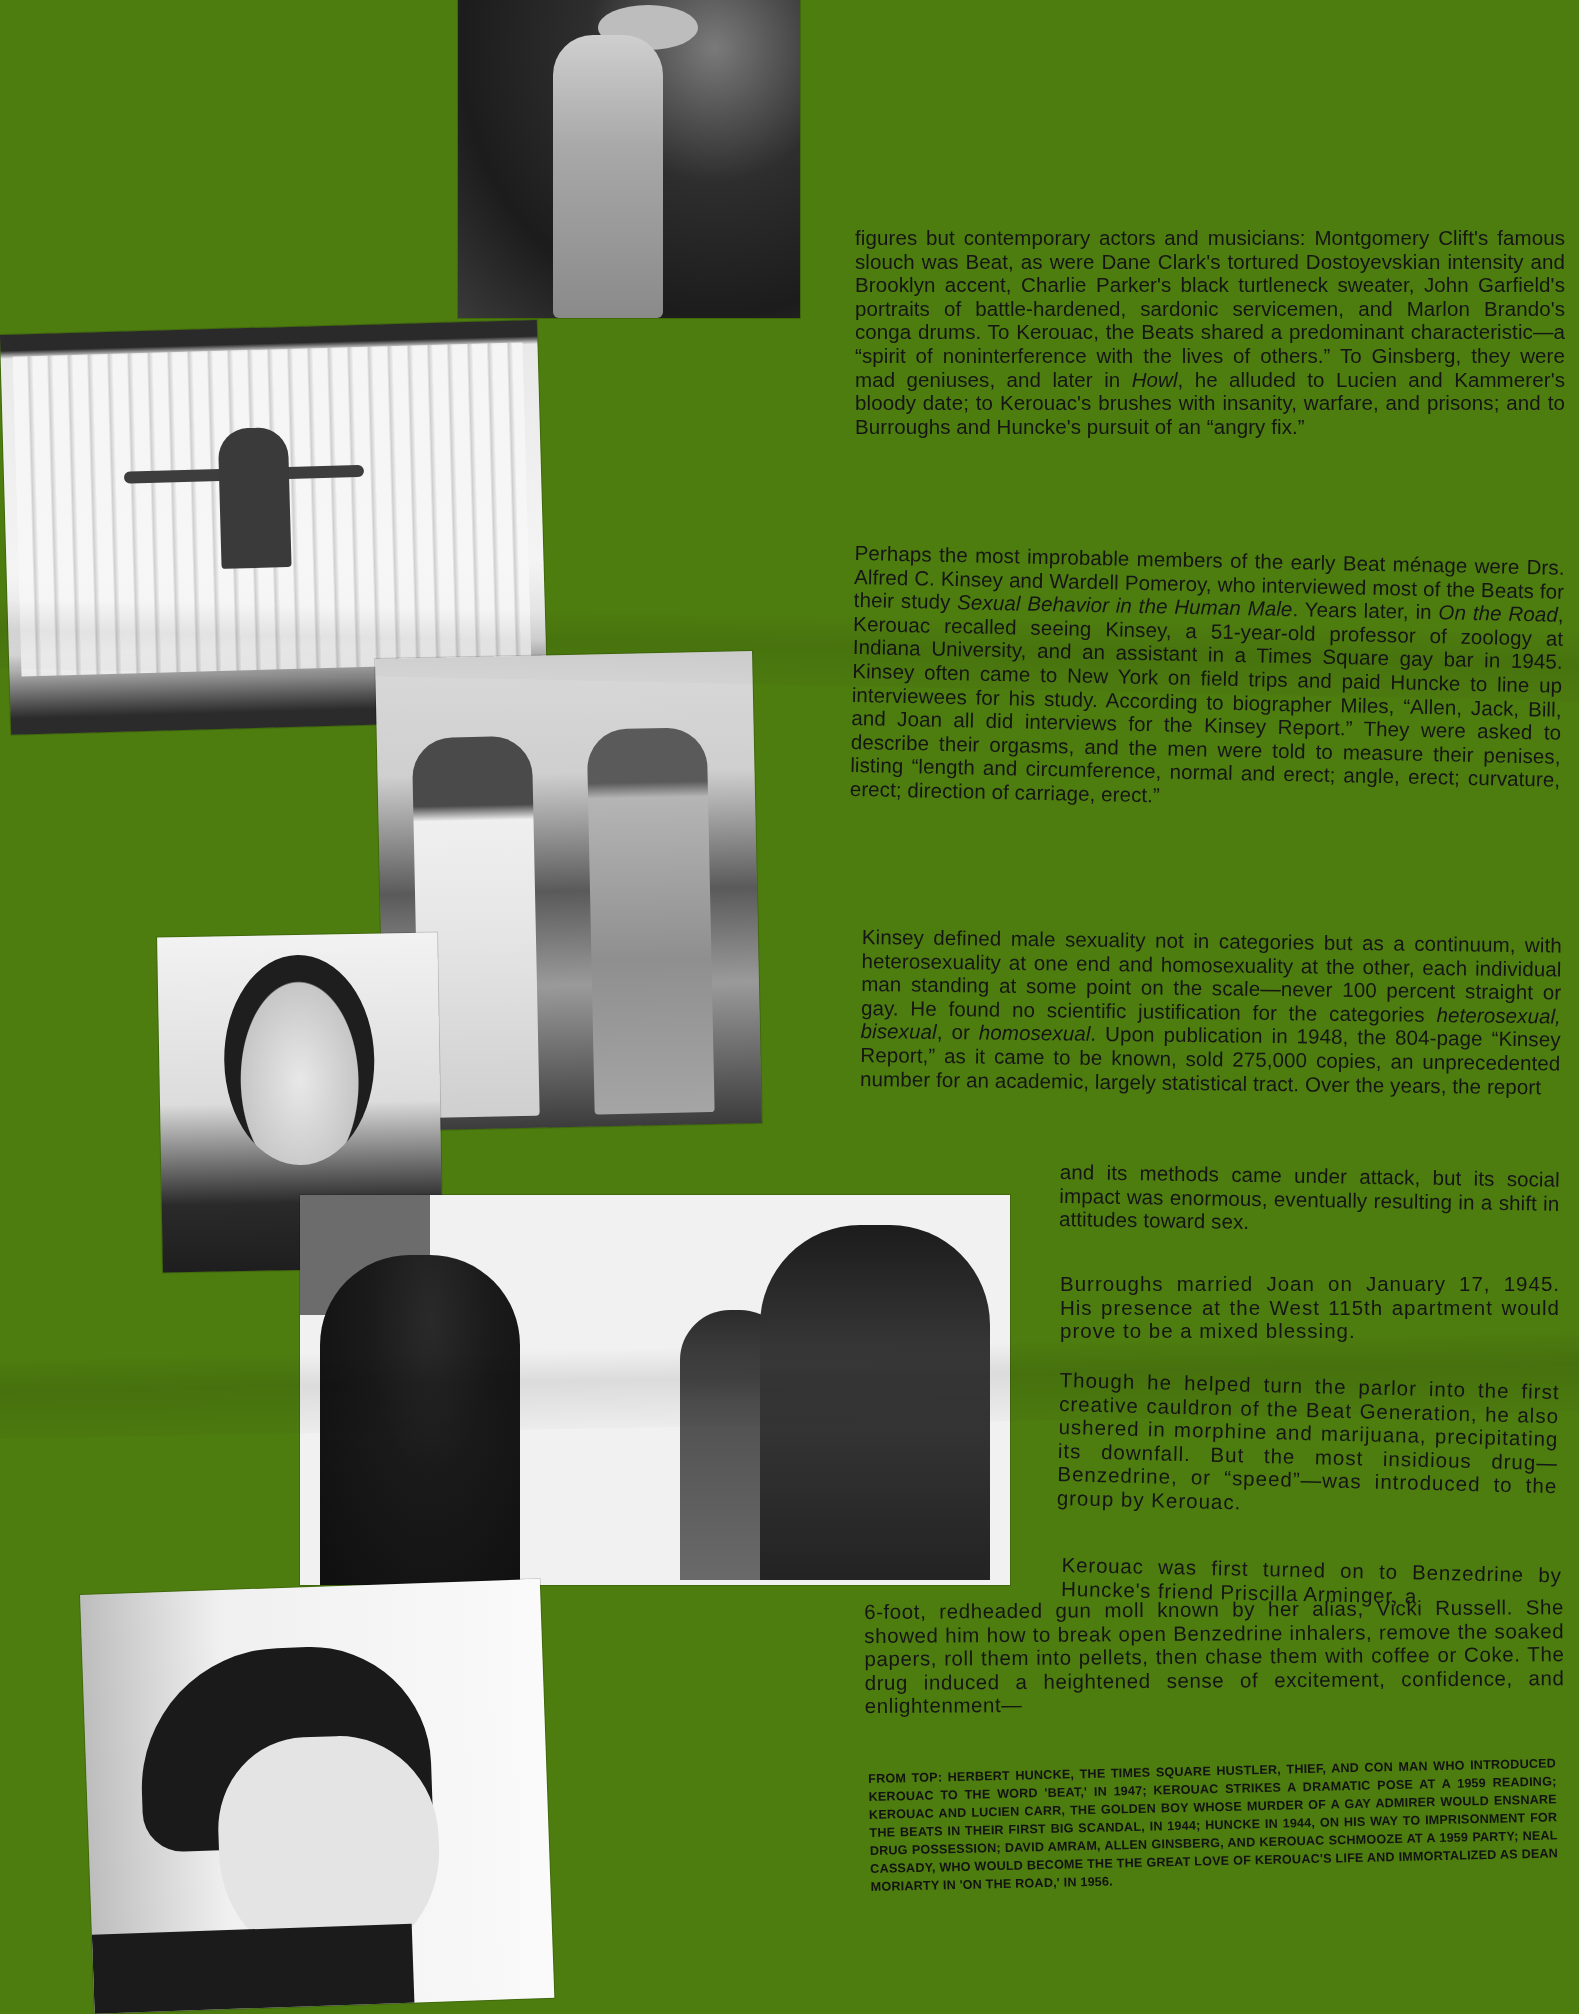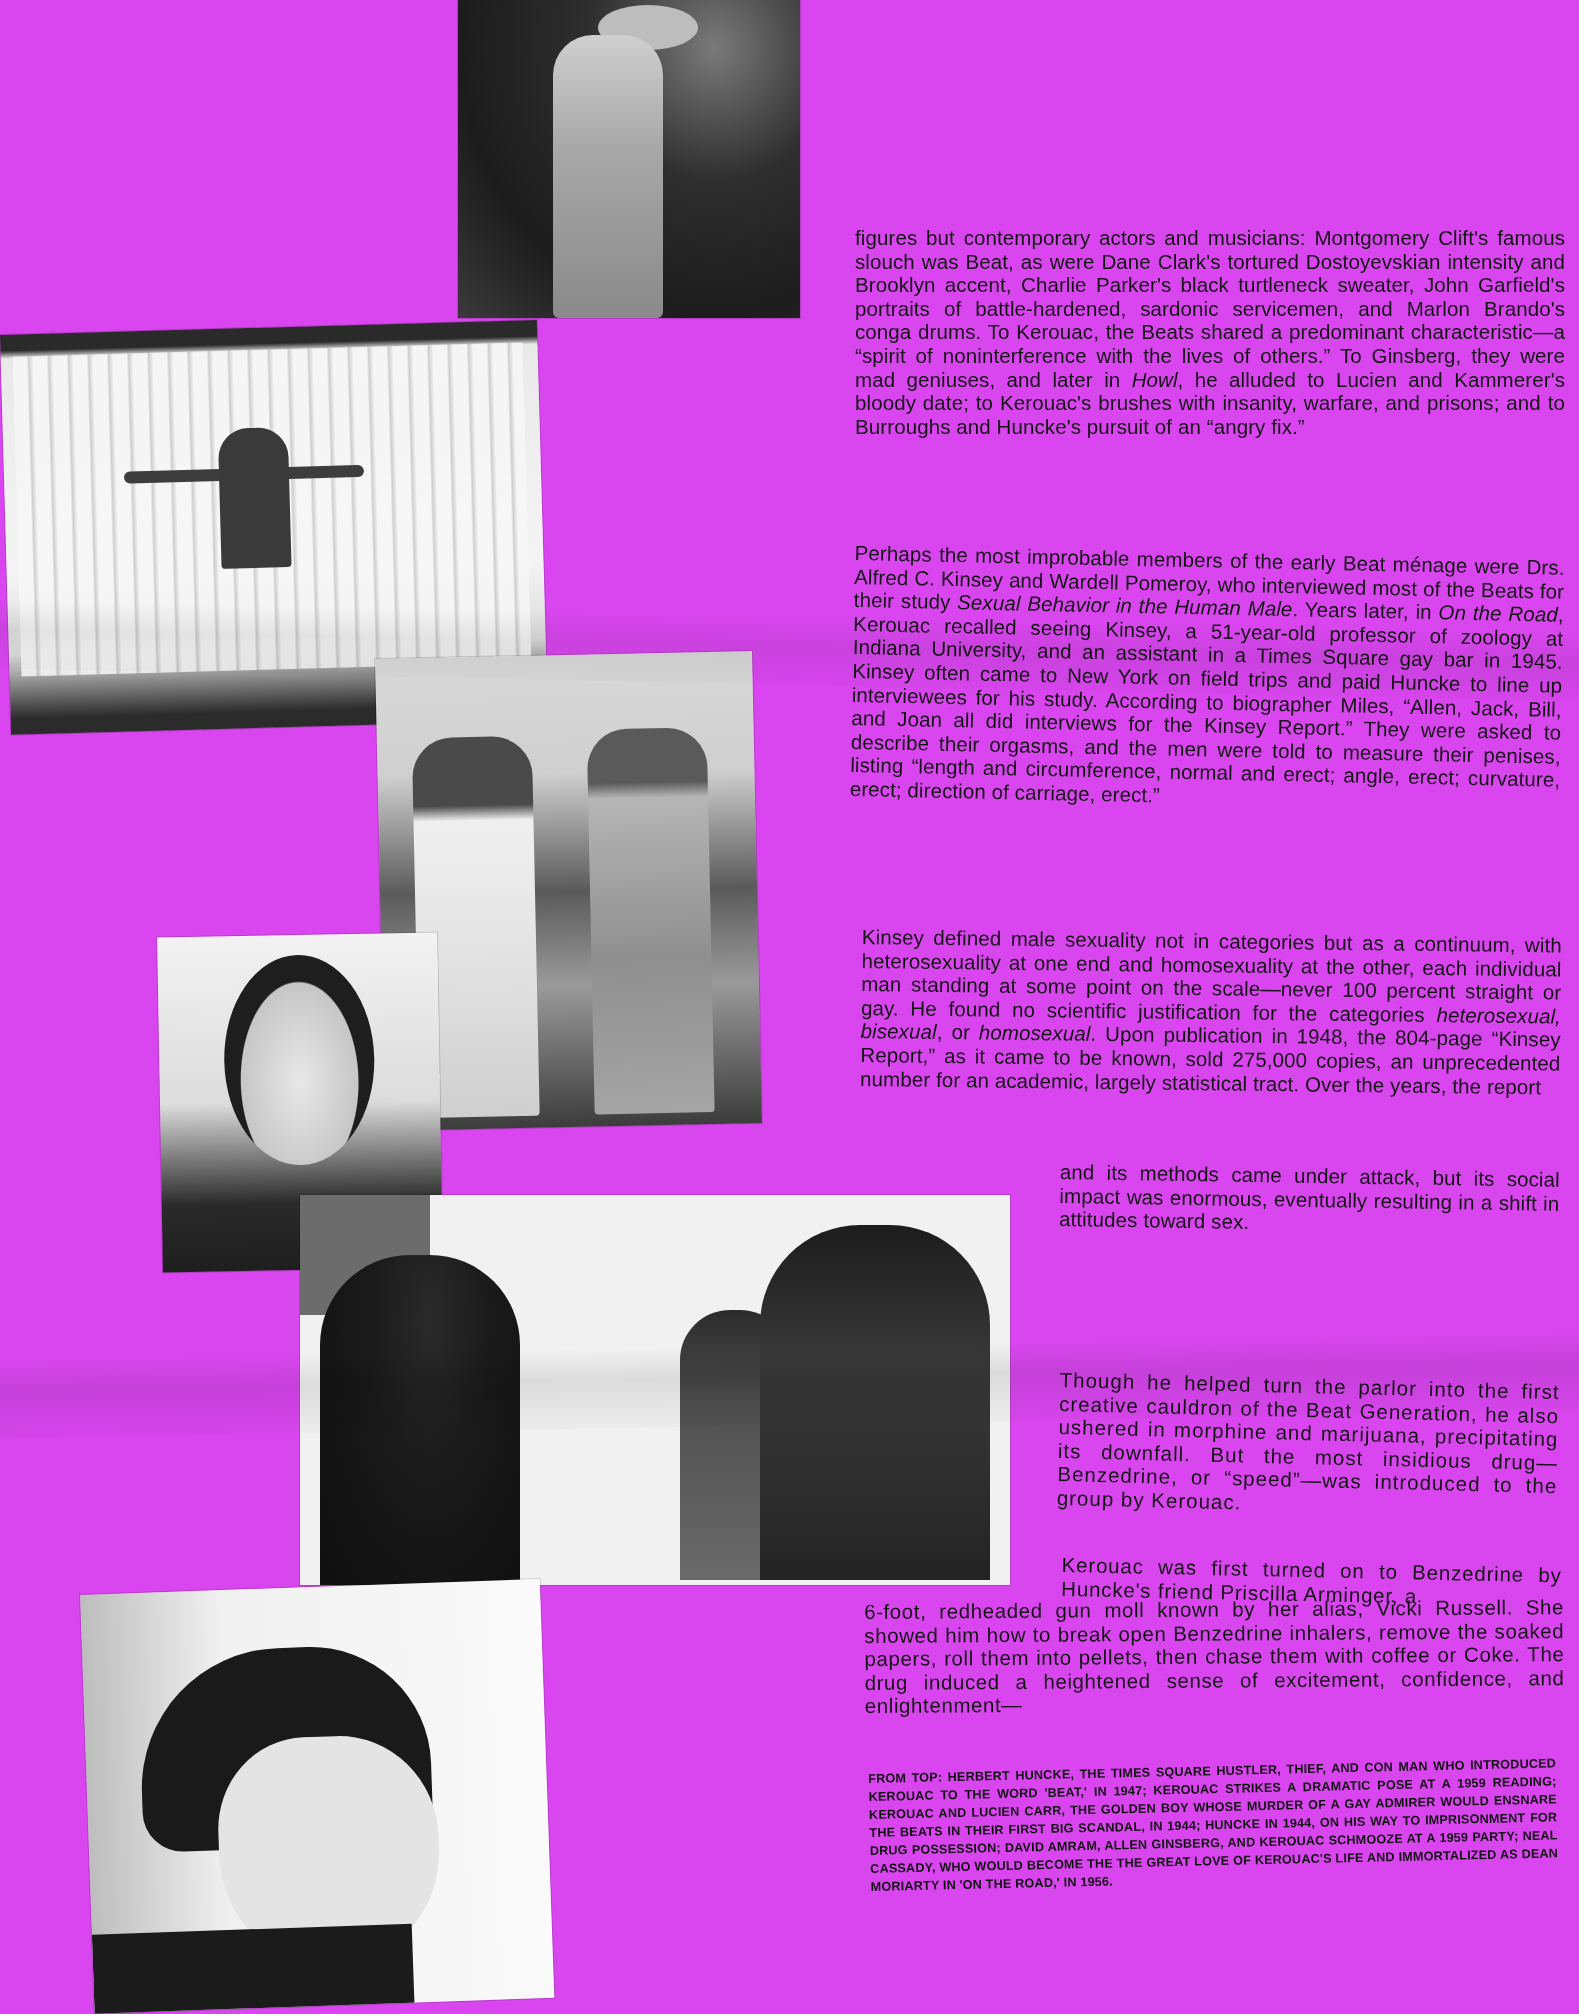--- a/index.html
+++ b/index.html
@@ -11,21 +11,21 @@
       width: 1579px;
       height: 2014px;
       position: relative;
       overflow: hidden;
       font-family: "Liberation Sans", "DejaVu Sans", sans-serif;
       color: #141414;
     }
     .page {
       position: absolute;
       inset: 0;
-      background: #d946ef;
+      background: #4d7c0f;
     }
     
     .fold {
       position: absolute;
       left: 0;
       width: 1579px;
       pointer-events: none;
     }
     .fold-1 {
       top: 615px;
@@ -230,20 +230,23 @@
     <p><span>Perhaps the most improbable members of the early Beat ménage were Drs. Alfred C. Kinsey and Wardell Pomeroy, who interviewed most of the Beats for their study </span><em>Sexual Behavior in the Human Male</em><span>. Years later, in </span><em>On the Road</em><span>, Kerouac recalled seeing Kinsey, a 51-year-old professor of zoology at Indiana University, and an assistant in a Times Square gay bar in 1945. Kinsey often came to New York on field trips and paid Huncke to line up interviewees for his study. According to biographer Miles, “Allen, Jack, Bill, and Joan all did interviews for the Kinsey Report.” They were asked to describe their orgasms, and the men were told to measure their penises, listing “length and circumference, normal and erect; angle, erect; curvature, erect; direction of carriage, erect.”</span></p>
   </div>
 
   <div class="text-block para-3">
     <p><span>Kinsey defined male sexuality not in categories but as a continuum, with heterosexuality at one end and homosexuality at the other, each individual man standing at some point on the scale—never 100 percent straight or gay. He found no scientific justification for the categories </span><em>heterosexual, bisexual</em><span>, or </span><em>homosexual</em><span>. Upon publication in 1948, the 804-page “Kinsey Report,” as it came to be known, sold 275,000 copies, an unprecedented number for an academic, largely statistical tract. Over the years, the report</span></p>
   </div>
   <div class="text-block para-3b">
     <p>and its methods came under attack, but its social impact was enormous, eventually resulting in a shift in attitudes toward sex.</p>
   </div>
 
+  <div class="text-block para-4">
+    <p>Burroughs married Joan on January 17, 1945. His presence at the West 115th apartment would prove to be a mixed blessing.</p>
+  </div>
   <div class="text-block para-4b">
     <p>Though he helped turn the parlor into the first creative cauldron of the Beat Generation, he also ushered in morphine and marijuana, precipitating its downfall. But the most insidious drug—Benzedrine, or “speed”—was introduced to the group by Kerouac.</p>
   </div>
 
   <div class="text-block para-5a">
     <p>Kerouac was first turned on to Benzedrine by Huncke's friend Priscilla Arminger, a</p>
   </div>
   <div class="text-block para-5b">
     <p>6-foot, redheaded gun moll known by her alias, Vicki Russell. She showed him how to break open Benzedrine inhalers, remove the soaked papers, roll them into pellets, then chase them with coffee or Coke. The drug induced a heightened sense of excitement, confidence, and enlightenment—</p>
   </div>

